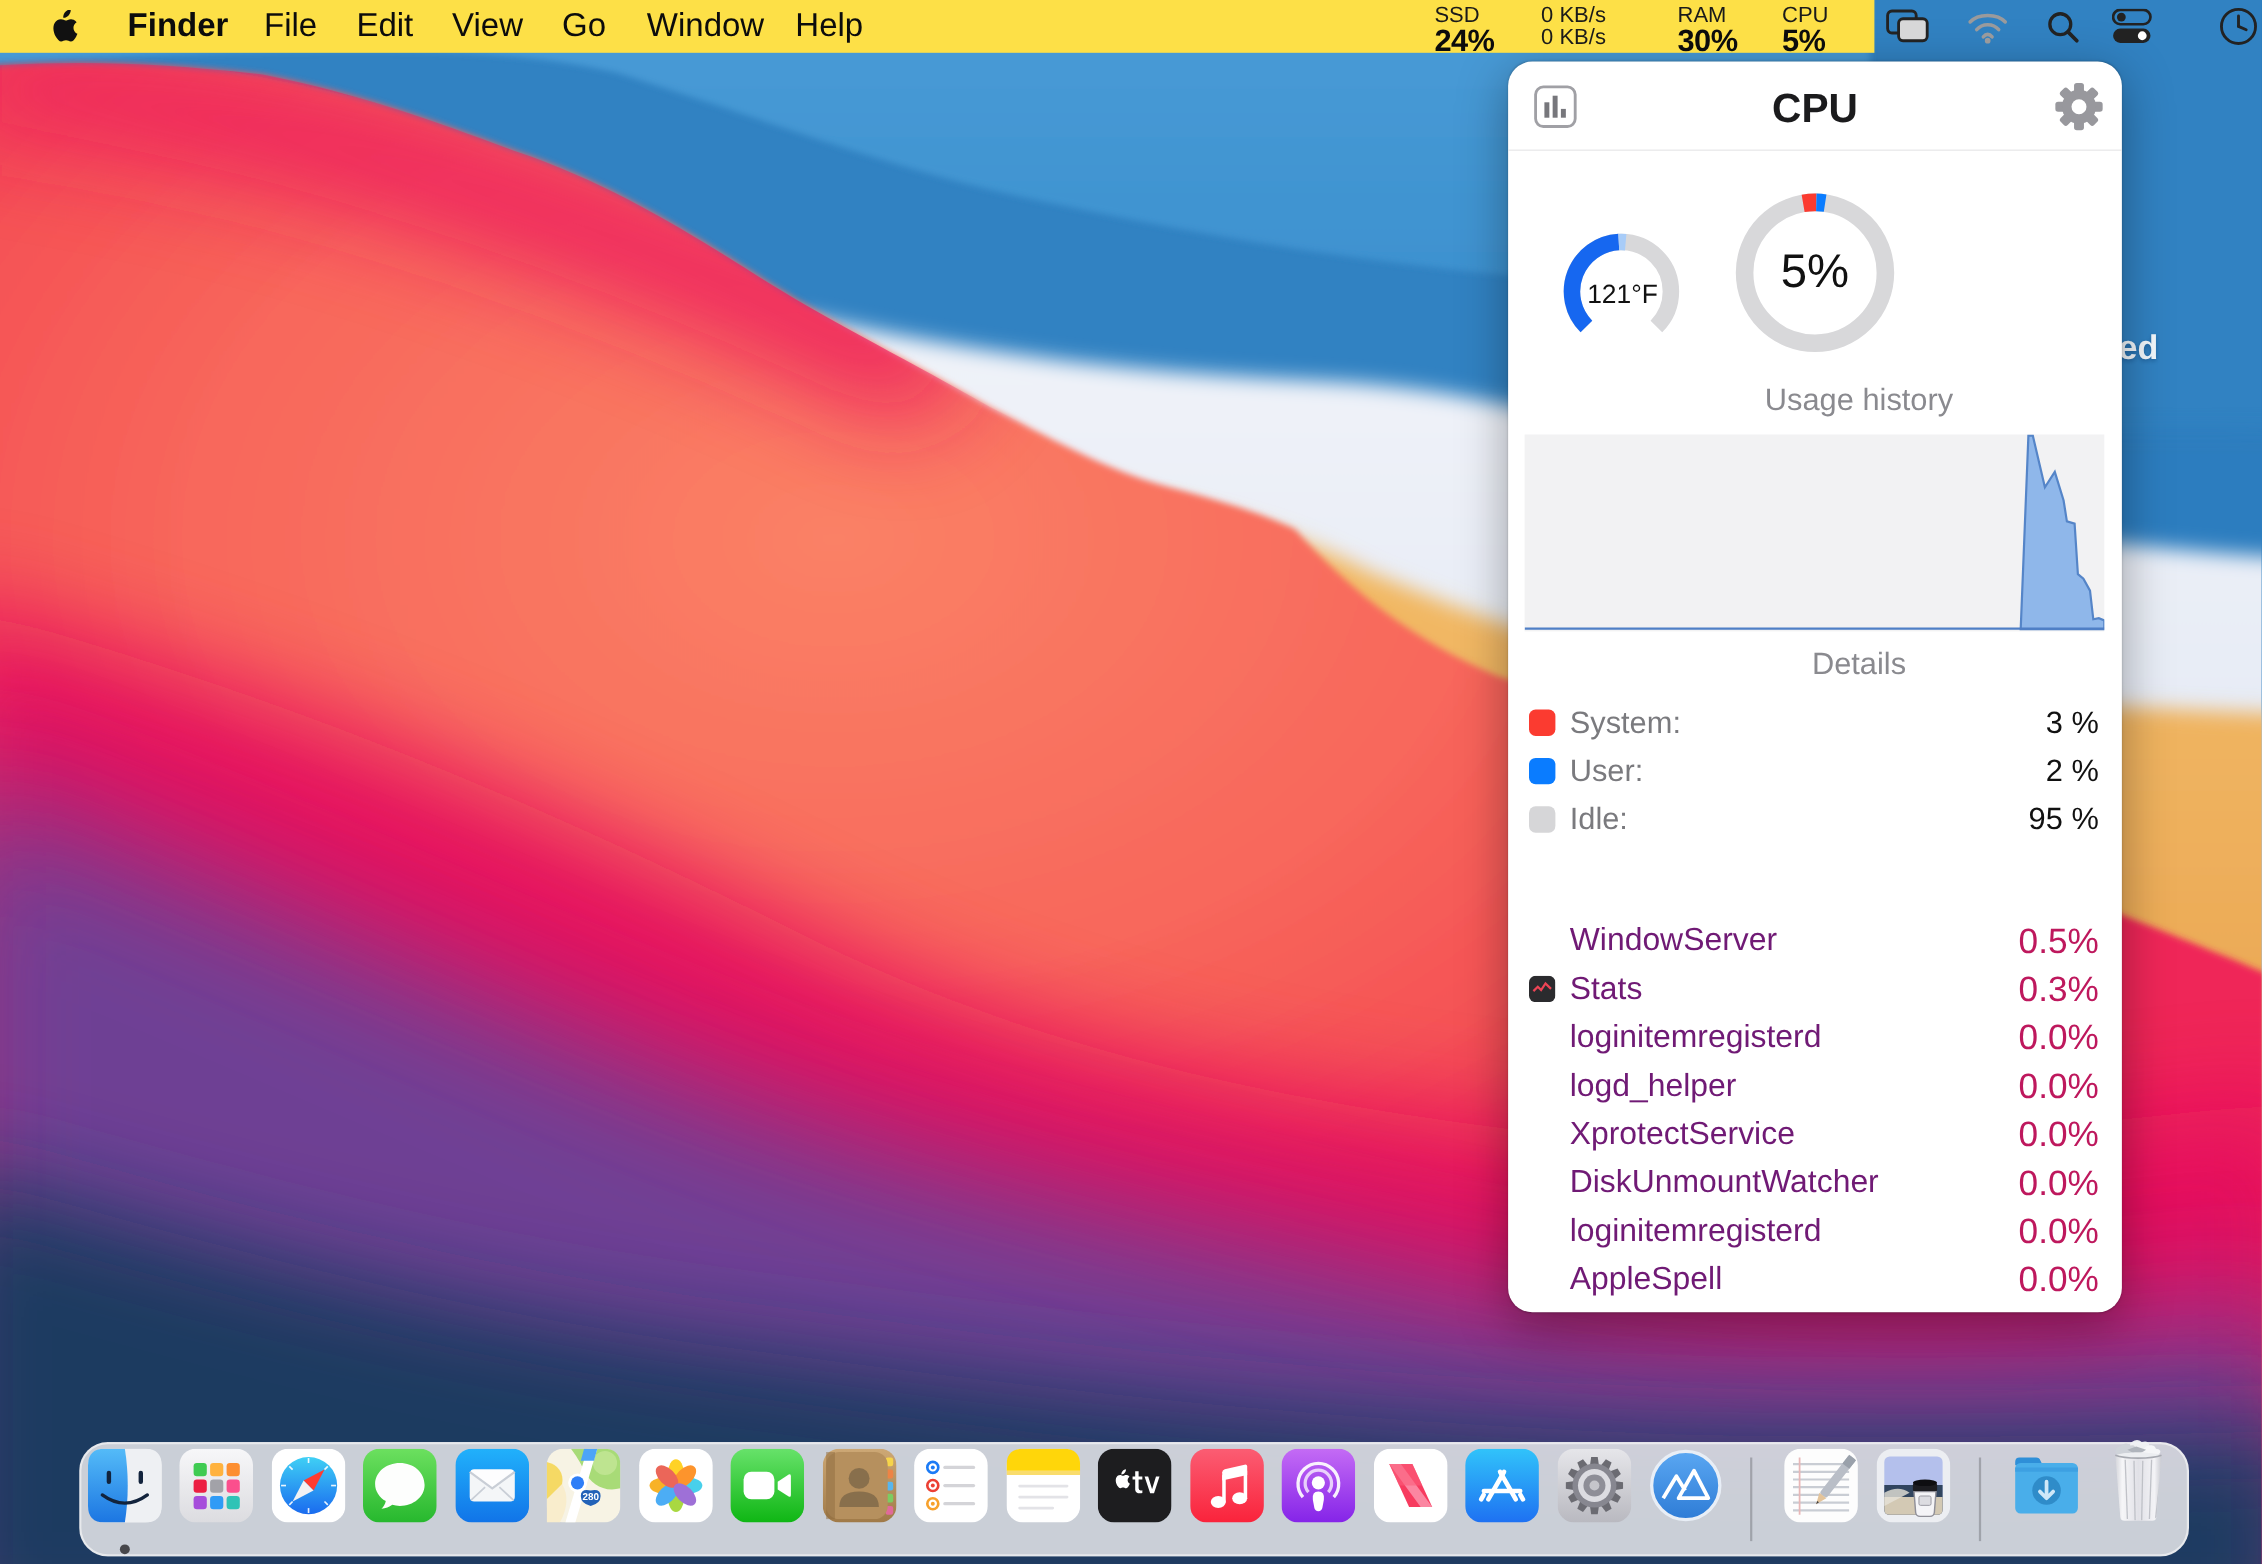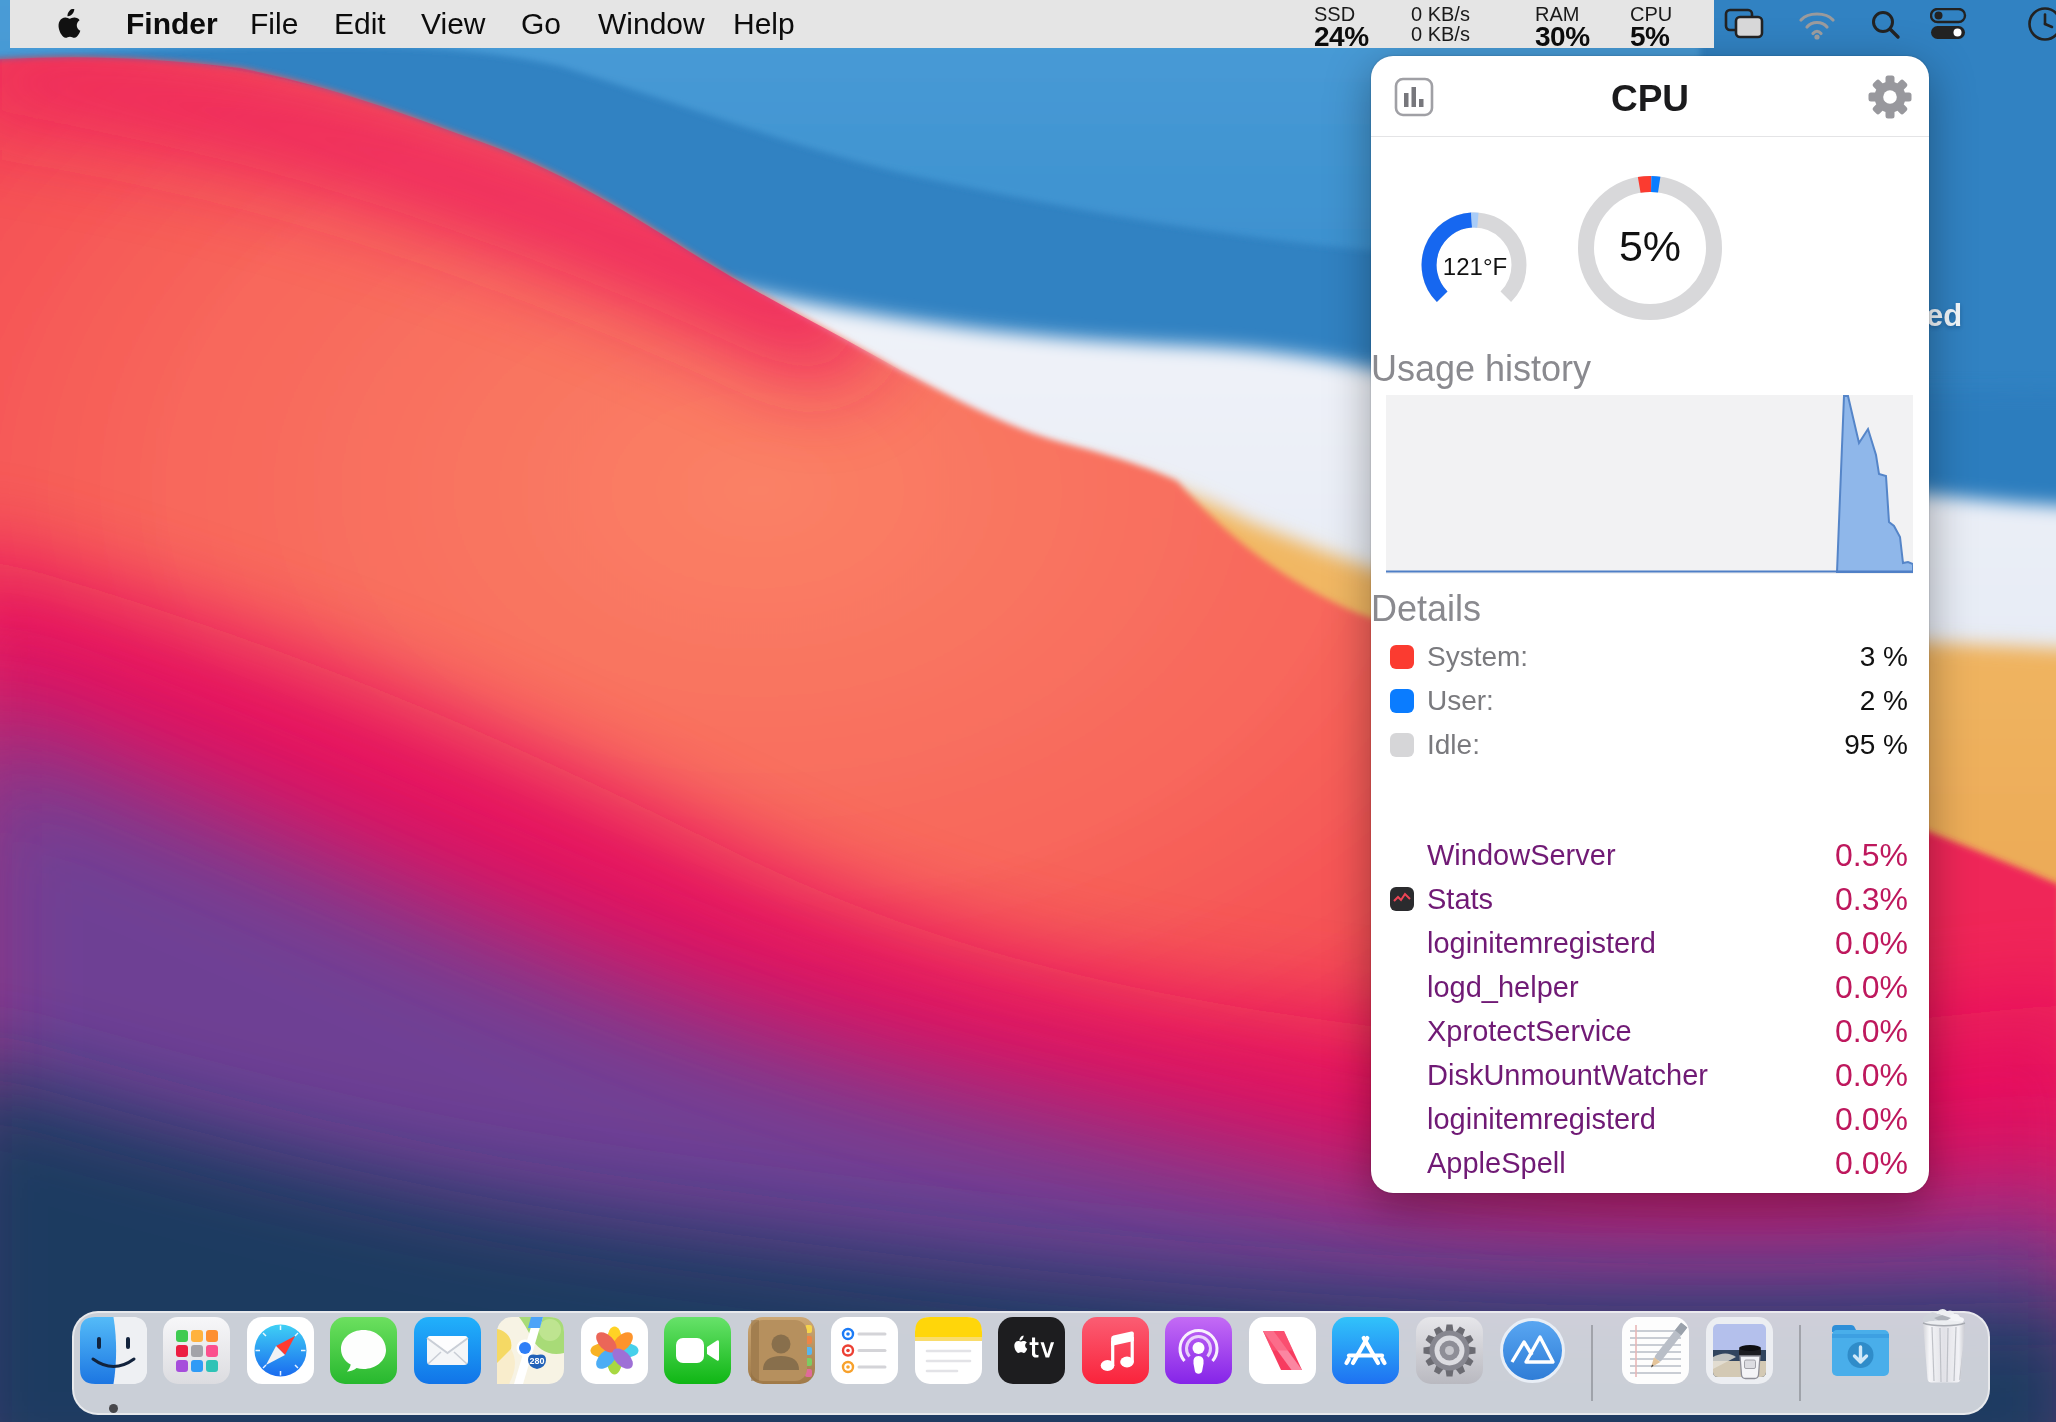--- a/index.html
+++ b/index.html
@@ -1,23 +1,23 @@
 <!DOCTYPE html>
 <html><head>
 <meta charset="utf-8">
 <style>
 *{margin:0;padding:0;box-sizing:border-box}
 html,body{width:2056px;height:1422px;overflow:hidden;font-family:"Liberation Sans",sans-serif;background:#2e7ec0}
 .abs{position:absolute}
-#menubar{position:absolute;top:0;left:10px;width:1704px;height:48px;background:#e5e5e5;z-index:10}
+#menubar{position:absolute;top:0;left:0;width:1704px;height:48px;background:#fde047;z-index:10}
 .mi{position:absolute;top:0;line-height:48px;font-size:30px;color:#0c0c0c}
 .msm{font-size:20px;color:#1a1a1a;line-height:20px}
 .mbg{font-size:28px;color:#0c0c0c;line-height:26px;font-weight:bold;letter-spacing:-0.5px}
 #panel{position:absolute;left:1371px;top:56px;width:558px;height:1137px;background:#fff;border-radius:22px;box-shadow:0 12px 45px rgba(0,0,0,.35),0 0 2px rgba(0,0,0,.25);z-index:8}
-.sechead{position:absolute;width:638px;text-align:left;font-size:36px;color:#8a8a8f}
+.sechead{position:absolute;width:638px;text-align:center;font-size:28px;color:#8a8a8f}
 .drow{position:absolute;left:0;width:558px;height:34px}
 .dlabel{position:absolute;left:56px;font-size:28px;color:#7a7a7e;top:0;line-height:34px}
 .dval{position:absolute;right:21px;font-size:28px;color:#111;top:0;line-height:34px}
 .sw{position:absolute;left:19px;top:5px;width:24px;height:24px;border-radius:6px}
 .prow{position:absolute;left:0;width:558px;height:32px}
 .plabel{position:absolute;left:56px;font-size:29px;color:#701a75;top:0;line-height:32px}
 .pval{position:absolute;right:21px;font-size:32px;color:#be185d;top:0;line-height:32px}
 #dock{position:absolute;left:72px;top:1311px;width:1918px;height:104px;background:rgba(227,228,231,0.88);border:2px solid rgba(255,255,255,0.55);border-radius:26px;z-index:9}
 .dicon{position:absolute;top:1317px;width:67px;height:67px;z-index:10}
 .dsep{position:absolute;top:1325px;width:2px;height:76px;background:rgba(80,80,85,0.35);z-index:10}

